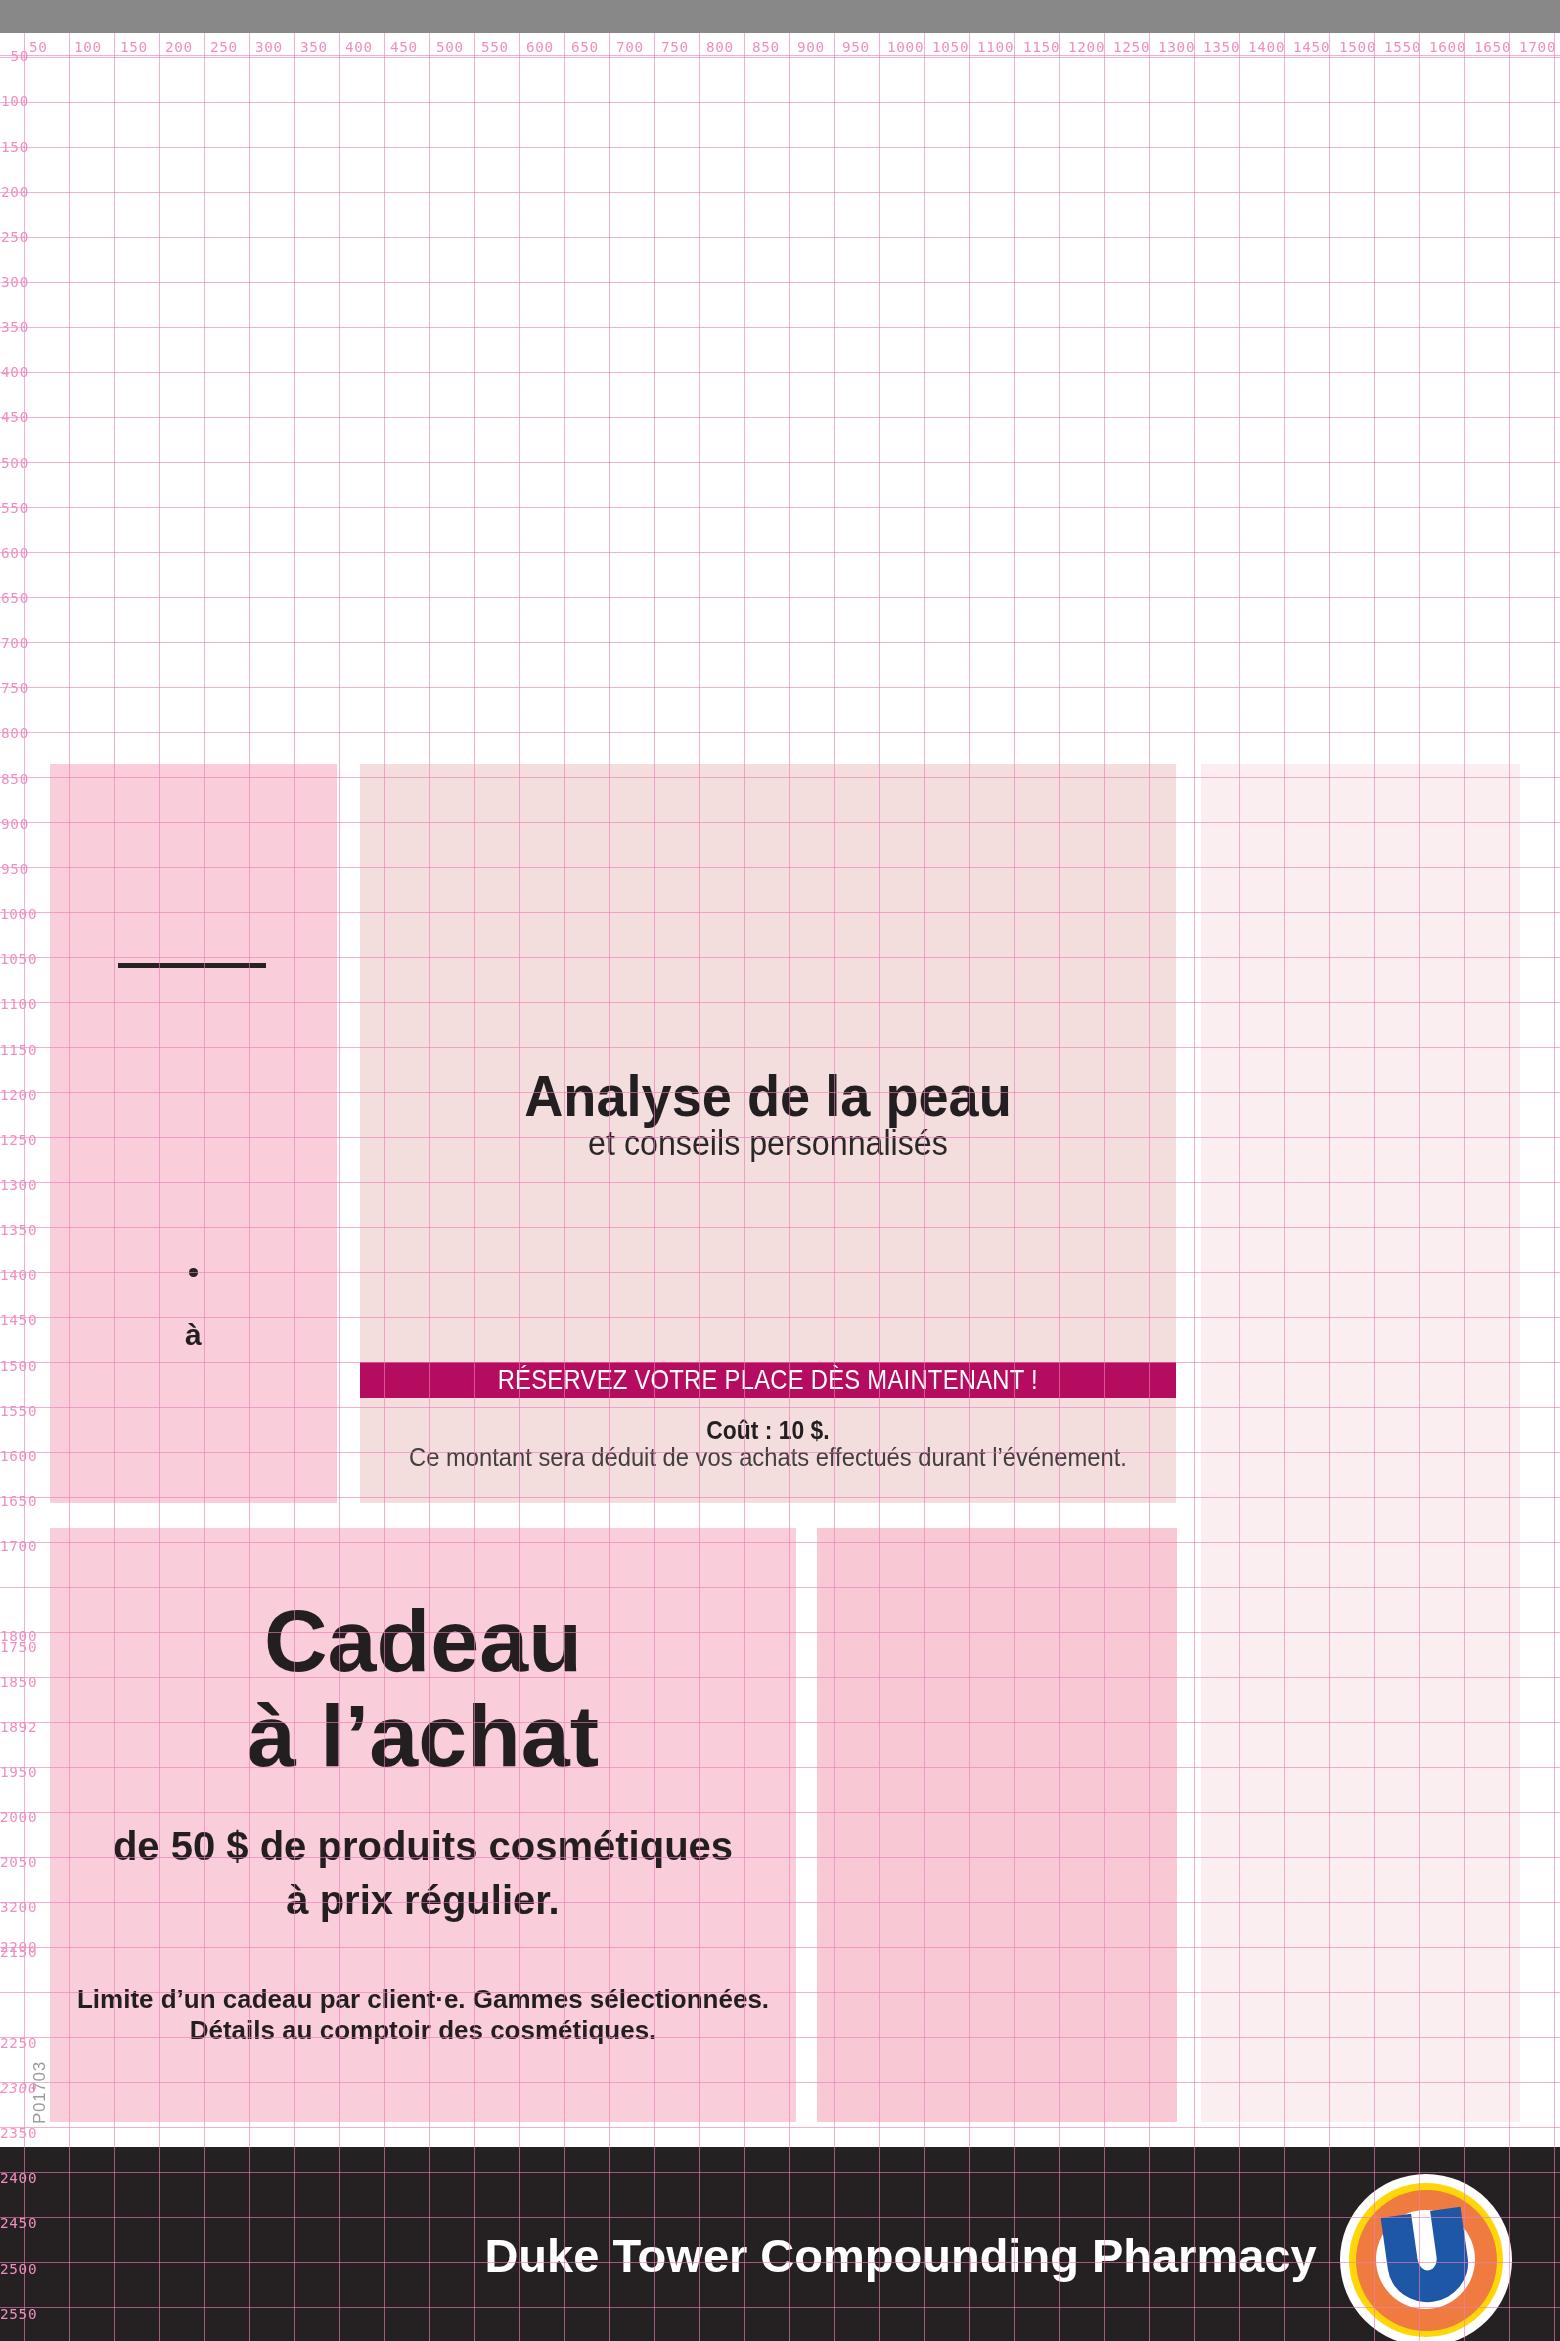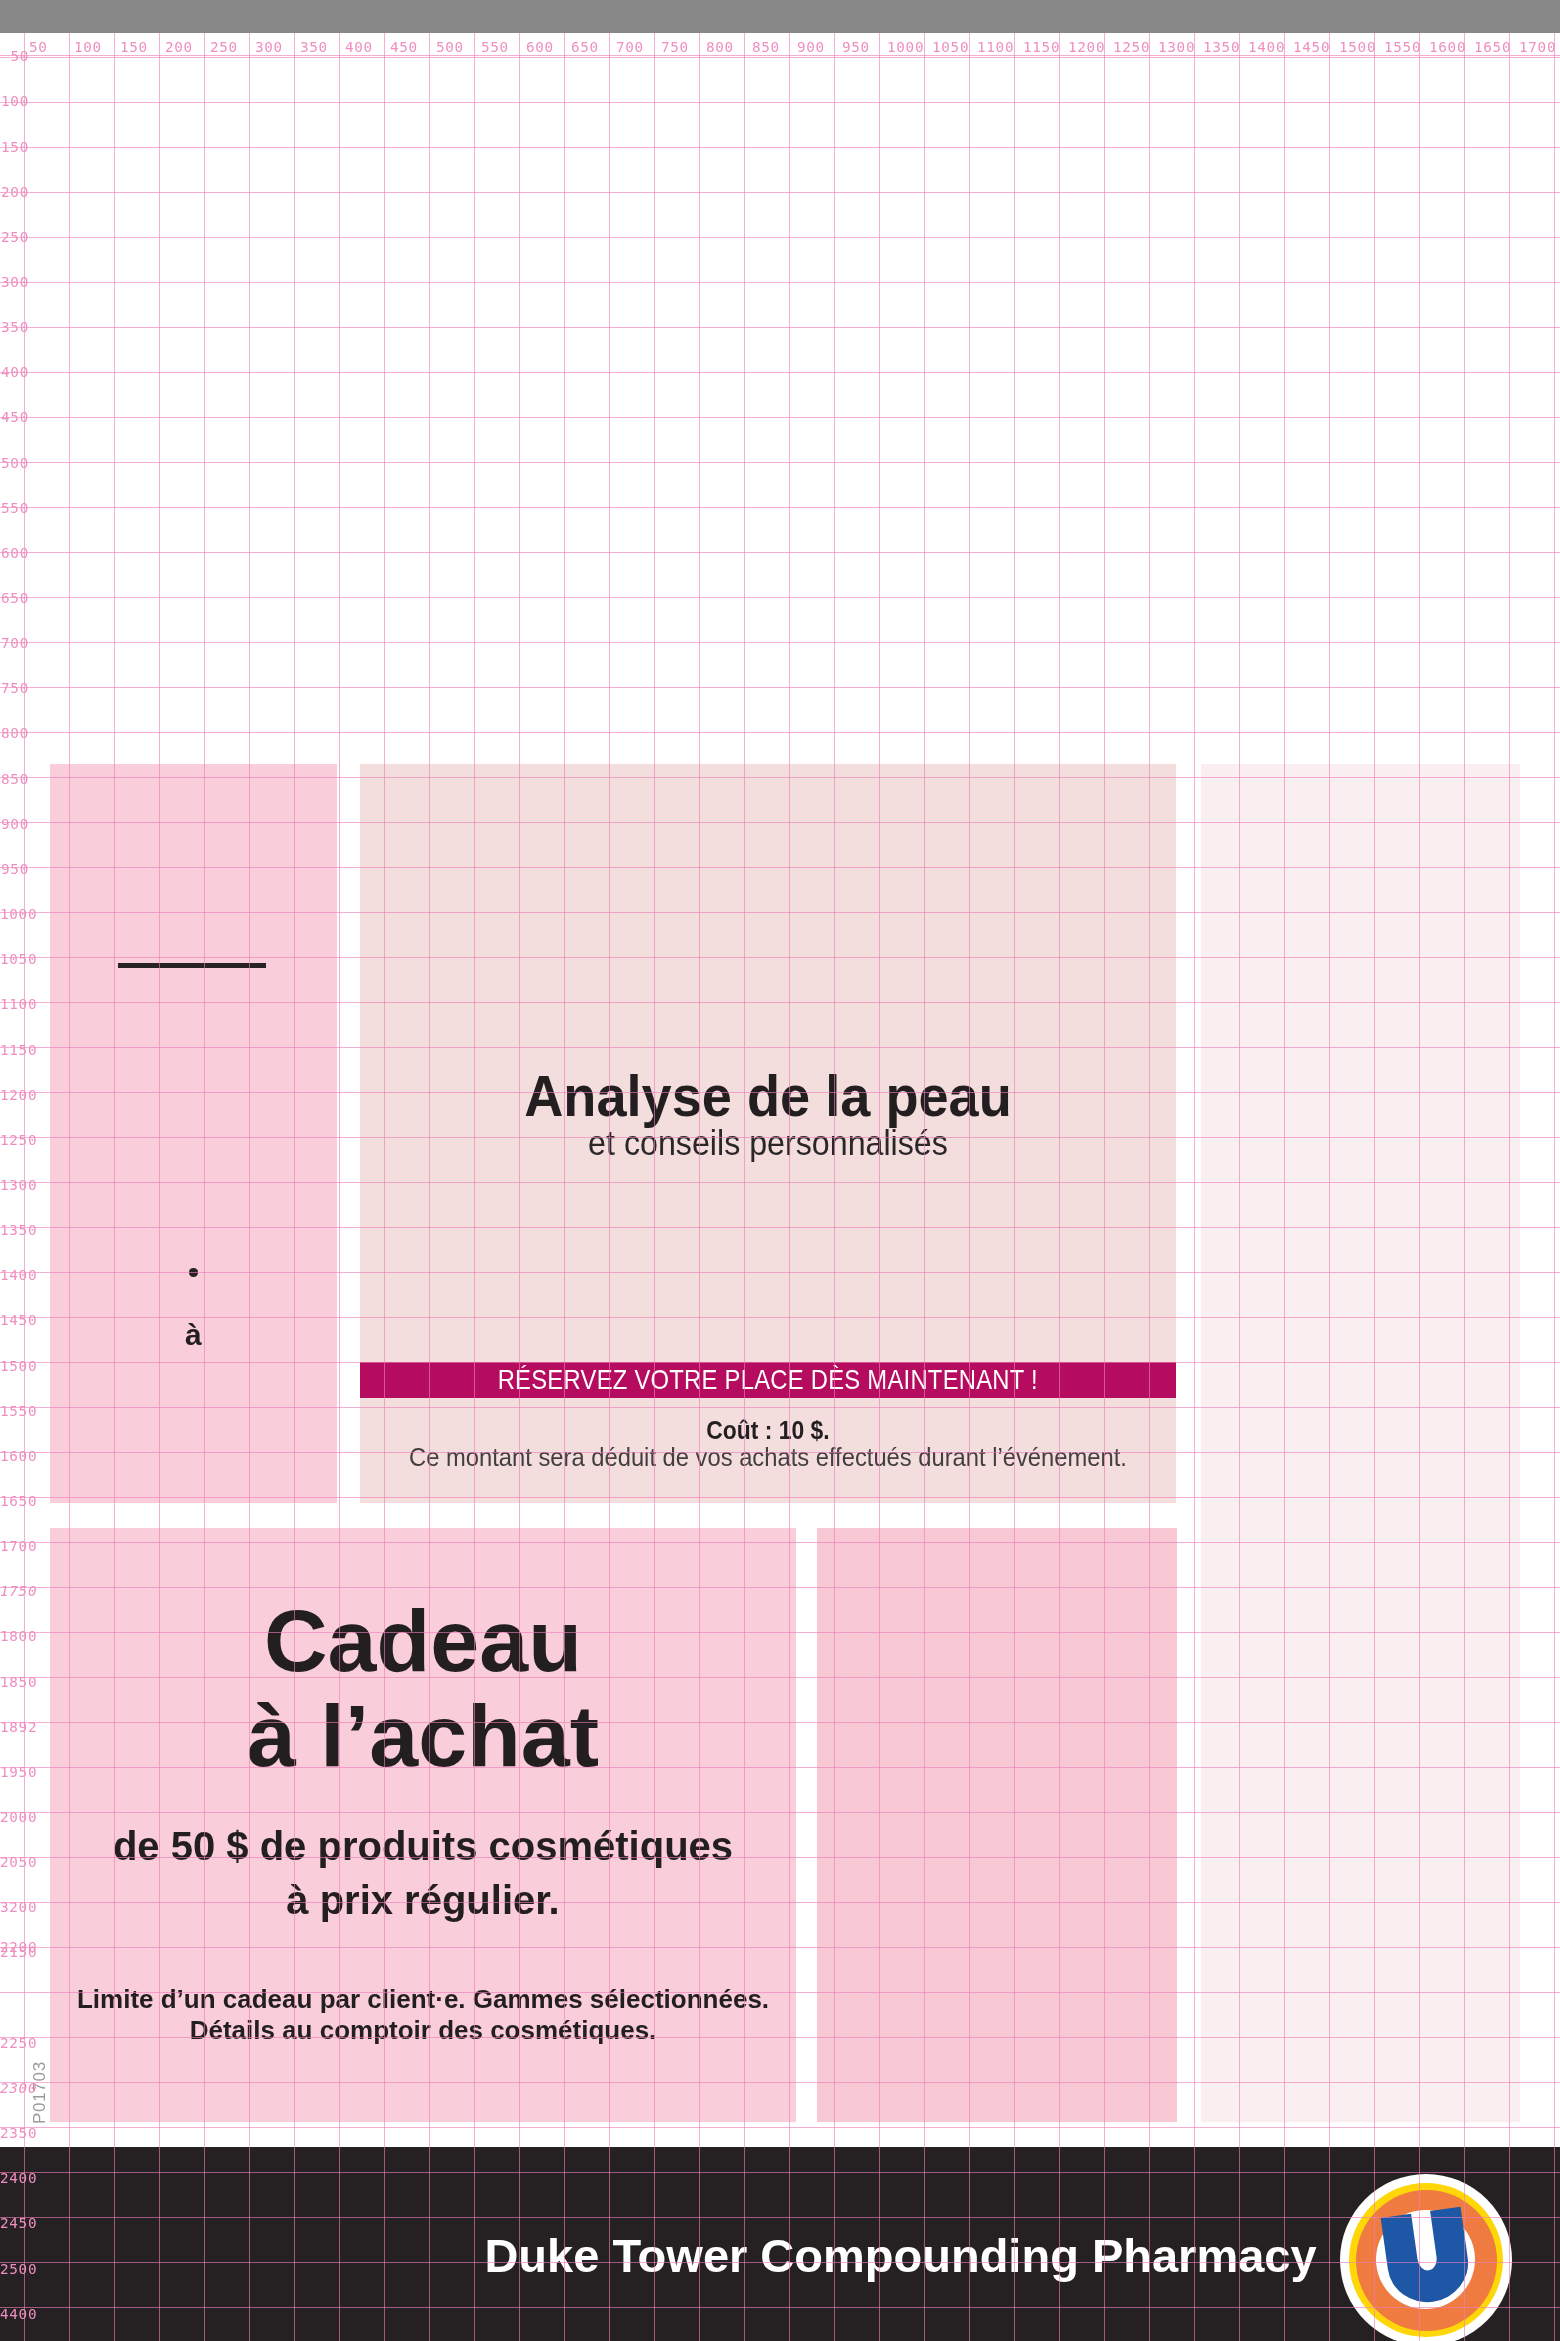--- a/index.html
+++ b/index.html
@@ -169,34 +169,34 @@
       <span class="tick left" style="left: 0px; top: 1100px;">1250</span>
       <span class="tick left" style="left: 0px; top: 1145px;">1300</span>
       <span class="tick left" style="left: 0px; top: 1190px;">1350</span>
       <span class="tick left" style="left: 0px; top: 1235px;">1400</span>
       <span class="tick left" style="left: 0px; top: 1280px;">1450</span>
       <span class="tick left" style="left: 0px; top: 1326px;">1500</span>
       <span class="tick left" style="left: 0px; top: 1371px;">1550</span>
       <span class="tick left" style="left: 0px; top: 1416px;">1600</span>
       <span class="tick left" style="left: 0px; top: 1461px;">1650</span>
       <span class="tick left" style="left: 0px; top: 1506px;">1700</span>
-      <span class="tick left" style="left: 0px; top: 1551px; font-style: italic;">1750</span>
+      <span class="tick left" style="left: 0px; top: 1607px;">1750</span>
       <span class="tick left" style="left: 0px; top: 1596px;">1800</span>
       <span class="tick left" style="left: 0px; top: 1642px;">1850</span>
       <span class="tick left" style="left: 0px; top: 1687px;">1892</span>
       <span class="tick left" style="left: 0px; top: 1732px;">1950</span>
       <span class="tick left" style="left: 0px; top: 1777px;">2000</span>
       <span class="tick left" style="left: 0px; top: 1822px;">2050</span>
       <span class="tick left" style="left: 0px; top: 1867px;">3200</span>
       <span class="tick left" style="left: 0px; top: 1912px;">2150</span>
       <span class="tick left" style="left: 0px; top: 1907px;">2200</span>
       <span class="tick left" style="left: 0px; top: 2003px;">2250</span>
       <span class="tick left" style="left: 0px; top: 2048px; font-style: italic;">2300</span>
       <span class="tick left" style="left: 0px; top: 2093px;">2350</span>
       <span class="tick left" style="left: 0px; top: 2138px;">2400</span>
       <span class="tick left" style="left: 0px; top: 2183px;">2450</span>
       <span class="tick left" style="left: 0px; top: 2229px;">2500</span>
-      <span class="tick left" style="left: 0px; top: 2274px;">4400</span>
+      <span class="tick left" style="left: 0px; top: 2274px;">2550</span>
       <span class="tick left" style="left: 0px; top: 2319px;">2600</span>
     </div>
 
 </div>
 
 
 </body></html>

